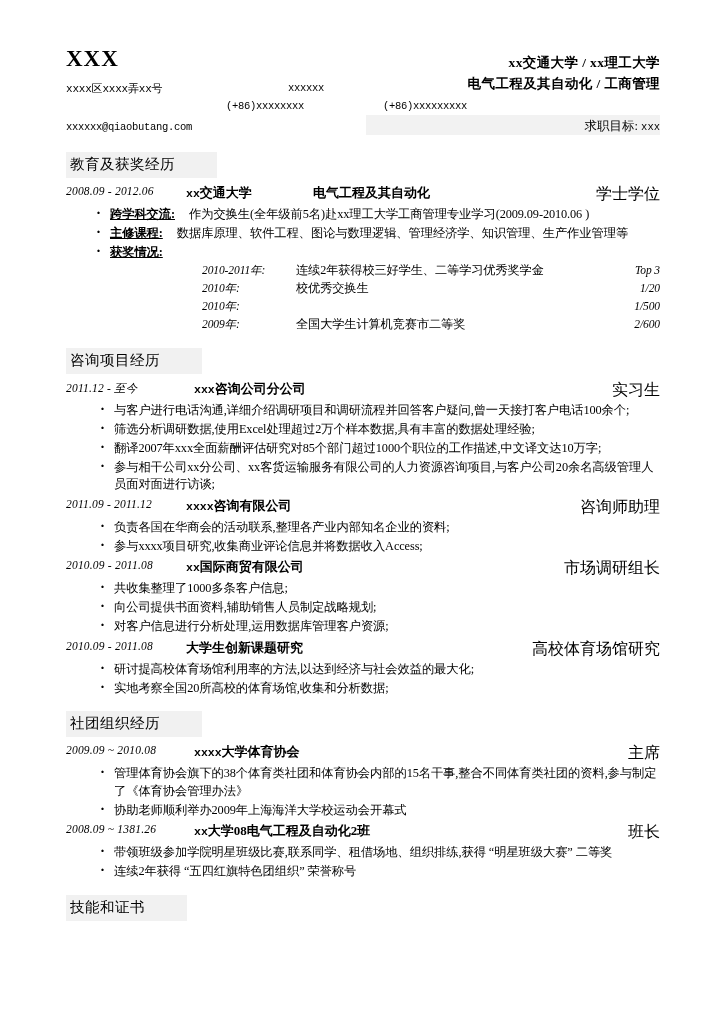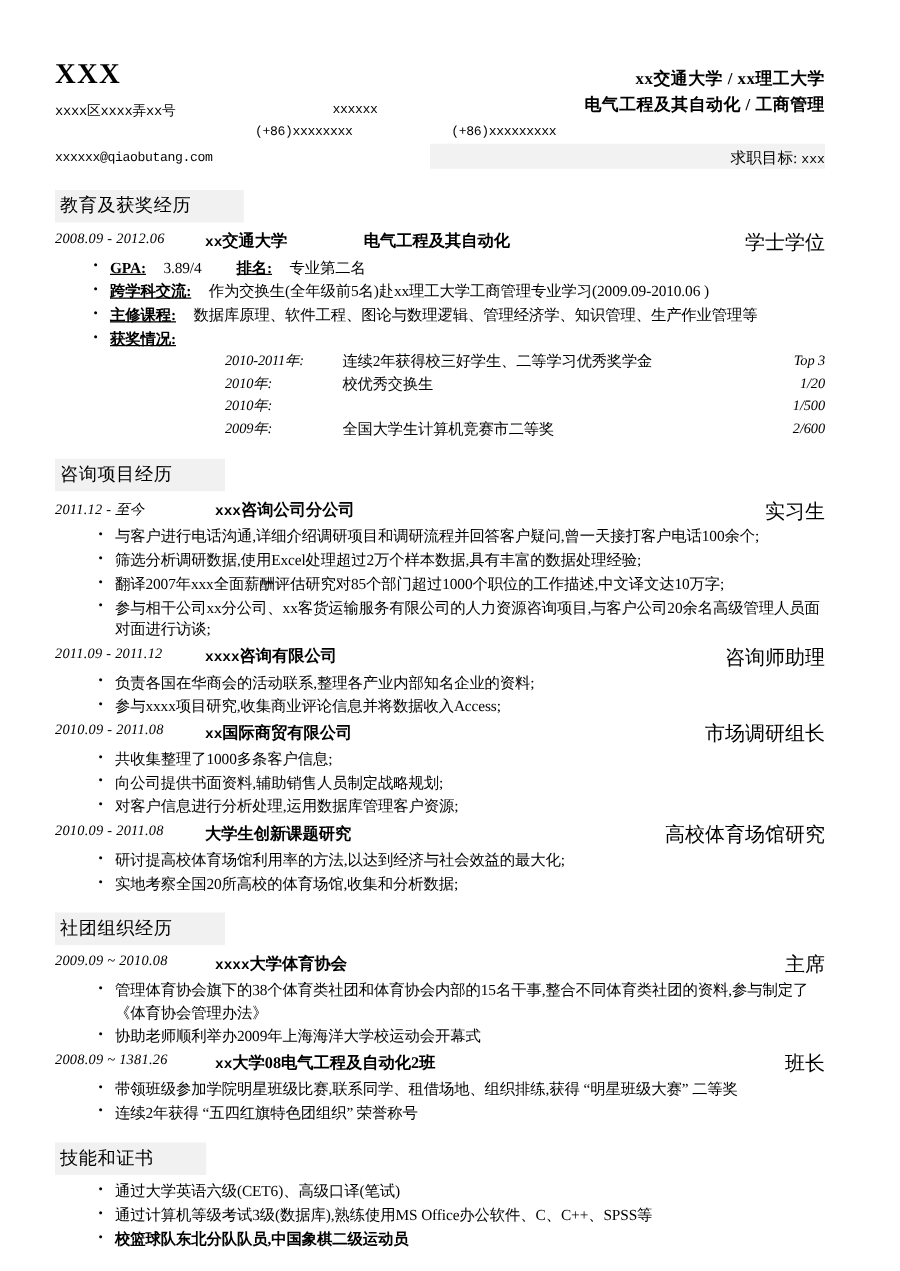--- a/index.html
+++ b/index.html
@@ -12,21 +12,21 @@
     height: 1017px;
     font-family: "Liberation Serif", "DejaVu Serif", serif;
     color: #000000;
     overflow: hidden;
   }
   .page {
     position: relative;
     width: 720px;
     height: 859px;
     box-sizing: border-box;
-    padding: 40px 60px 0 44px;
+    padding: 40px 60px 0 66px;
   }
 
   
   .header { position: relative; height: 98px; }
   .name {
     position: absolute;
     left: 0; top: 6px;
     font-size: 23px;
     font-weight: bold;
     letter-spacing: 1px;
@@ -244,23 +244,20 @@
     <div class="section-head">教育及获奖经历</div>
 
     <div class="entry">
       <span class="dates">2008.09 - 2012.06</span>
       <span class="org c1"><span class="mono-x">xx</span><span>交通大学</span></span>
       <span class="mid">电气工程及其自动化</span>
       <span class="right">学士学位</span>
     </div>
 
     <ul class="bullets indent-less">
-      <li class="gpa-row">
-        <span class="lbl-u">GPA:</span><span class="sp"></span><span>3.89/4</span><span class="sp"></span><span class="sp"></span><span class="lbl-u">排名:</span><span class="sp"></span><span>专业第二名</span>
-      </li>
       <li>
         <span class="lbl">跨学科交流:</span><span class="sp"></span><span>作为交换生(全年级前5名)赴xx理工大学工商管理专业学习(2009.09-2010.06 )</span>
       </li>
       <li>
         <span class="lbl">主修课程:</span><span class="sp"></span><span>数据库原理、软件工程、图论与数理逻辑、管理经济学、知识管理、生产作业管理等</span>
       </li>
       <li>
         <span class="lbl">获奖情况:</span>
         <div>
           <div class="award-line">
@@ -353,20 +350,15 @@
       <span class="right">班长</span>
     </div>
     <ul class="bullets">
       <li>带领班级参加学院明星班级比赛,联系同学、租借场地、组织排练,获得 “明星班级大赛” 二等奖</li>
       <li>连续2年获得 “五四红旗特色团组织” 荣誉称号</li>
     </ul>
   </div>
 
   <div class="sec-wrap">
     <div class="section-head">技能和证书</div>
-    <ul class="bullets">
-      <li>通过大学英语六级(CET6)、高级口译(笔试)</li>
-      <li>通过计算机等级考试3级(数据库),熟练使用MS Office办公软件、C、C++、SPSS等</li>
-      <li class="bold">校篮球队东北分队队员,中国象棋二级运动员</li>
-    </ul>
   </div>
 
 </div>
 
 </body></html>

